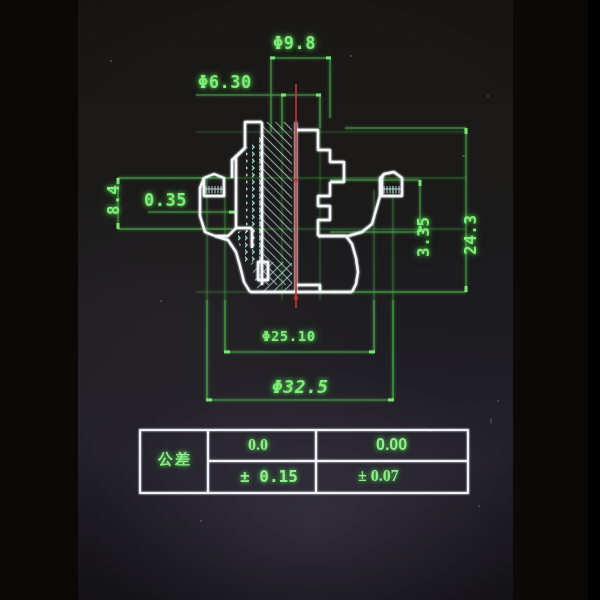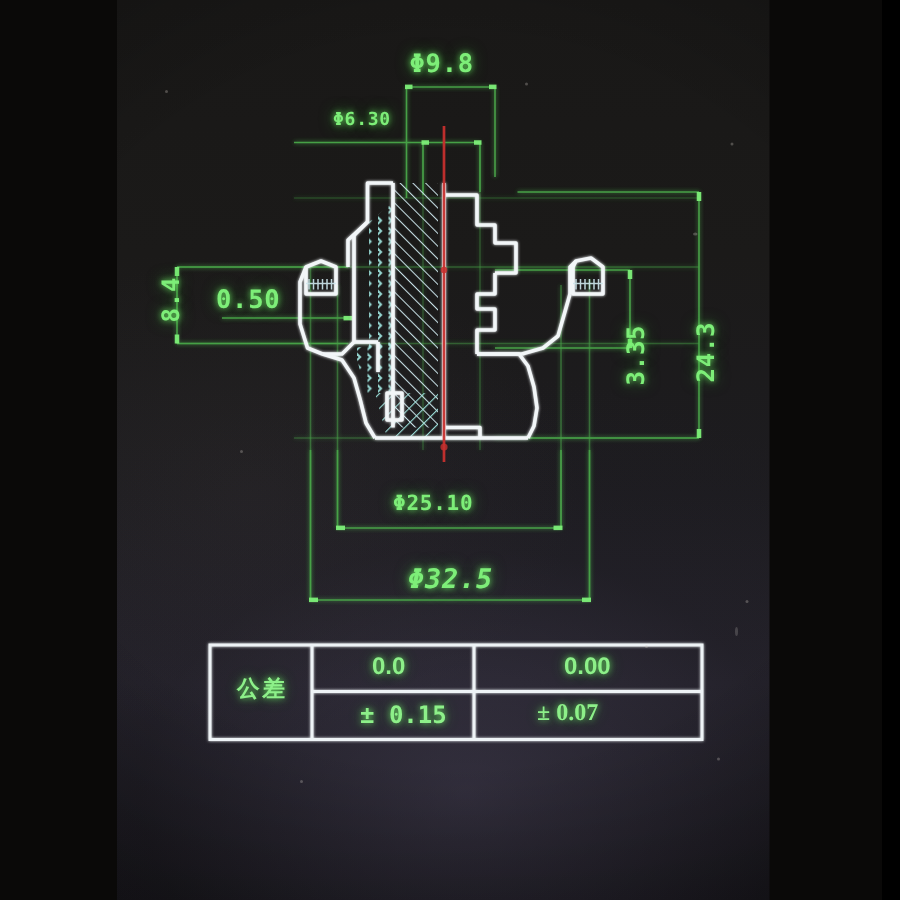--- a/index.html
+++ b/index.html
@@ -201,37 +201,37 @@
     <g stroke="#eef3f6" stroke-width="2" fill="none" filter="url(#glowW)">
       <rect x="140" y="430" width="328" height="63"></rect>
       <line x1="208" y1="430" x2="208" y2="493"></line>
       <line x1="316" y1="430" x2="316" y2="493"></line>
       <line x1="208" y1="461" x2="468" y2="461"></line>
     </g>
   </svg>
 
   <div class="dim" style="left:273px;top:33px;font-size:17px;">Φ9.8</div>
 
-  <div class="dim" style="left:198px;top:72px;font-size:12px;margin-left:24px;">Φ6.30</div>
+  <div class="dim" style="left:198px;top:72px;font-size:17px;">Φ6.30</div>
 
   <div class="dim vert" style="left:104px;top:215px;font-size:16px;">8.4</div>
 
-  <div class="dim" style="left:144px;top:190px;font-size:17px;">0.50</div>
+  <div class="dim" style="left:144px;top:190px;font-size:17px;">0.35</div>
 
   <div class="dim vert" style="left:414px;top:257px;font-size:16px;">3.35</div>
 
   <div class="dim vert" style="left:461px;top:255px;font-size:16px;">24.3</div>
 
   <div class="dim" style="left:262px;top:328px;font-size:14px;">Φ25.10</div>
 
   <div class="dim" style="left:272px;top:376px;font-size:18px;font-style:italic;">Φ32.5</div>
 
   <div class="tbl-text cn" style="left:158px;top:450px;font-size:15px;letter-spacing:2px;">公差</div>
 
-  <div class="tbl-text" style="left:248px;top:436px;font-size:16px;font-family:Liberation Sans, sans-serif;">0.0</div>
+  <div class="tbl-text" style="left:248px;top:436px;font-size:16px;font-family:Liberation Serif, serif;">0.0</div>
   <div class="tbl-text" style="left:240px;top:467px;font-size:16px;font-family:'DejaVu Sans Mono',monospace;">± 0.15</div>
 
   <div class="tbl-text" style="left:376px;top:436px;font-size:16px;font-family:Liberation Sans, sans-serif;">0.00</div>
   <div class="tbl-text" style="left:358px;top:467px;font-size:16px;font-family:Liberation Serif, serif;">± 0.07</div>
 
   <div class="speck" style="left:110px;top:60px;width:2px;height:2px;"></div>
   <div class="speck" style="left:350px;top:55px;width:2px;height:2px;"></div>
   <div class="speck" style="left:487px;top:95px;width:2px;height:2px;"></div>
   <div class="speck" style="left:462px;top:155px;width:3px;height:2px;"></div>
   <div class="speck" style="left:160px;top:300px;width:2px;height:2px;"></div>

